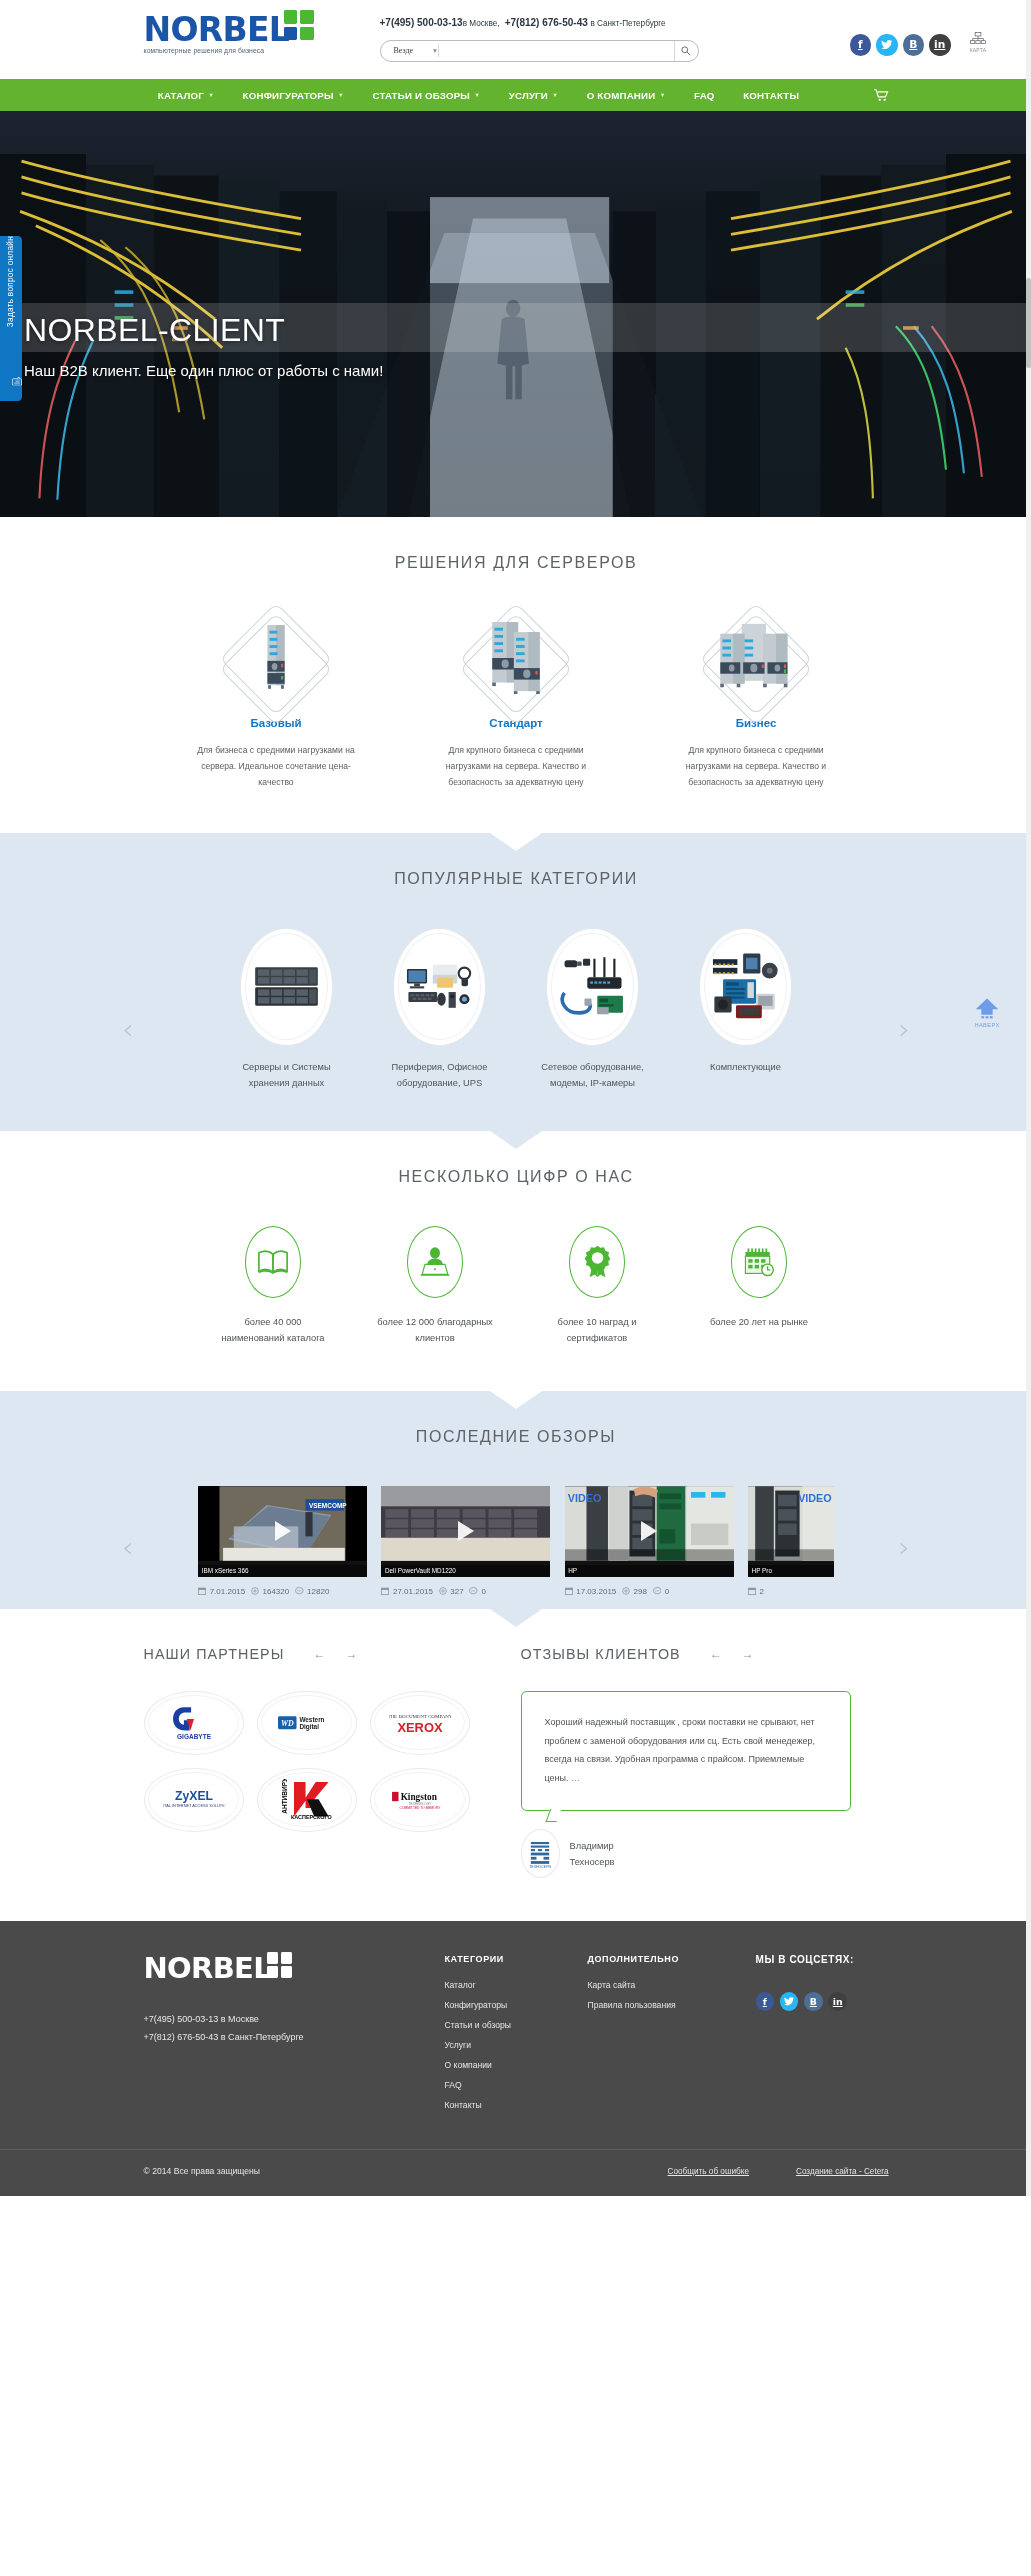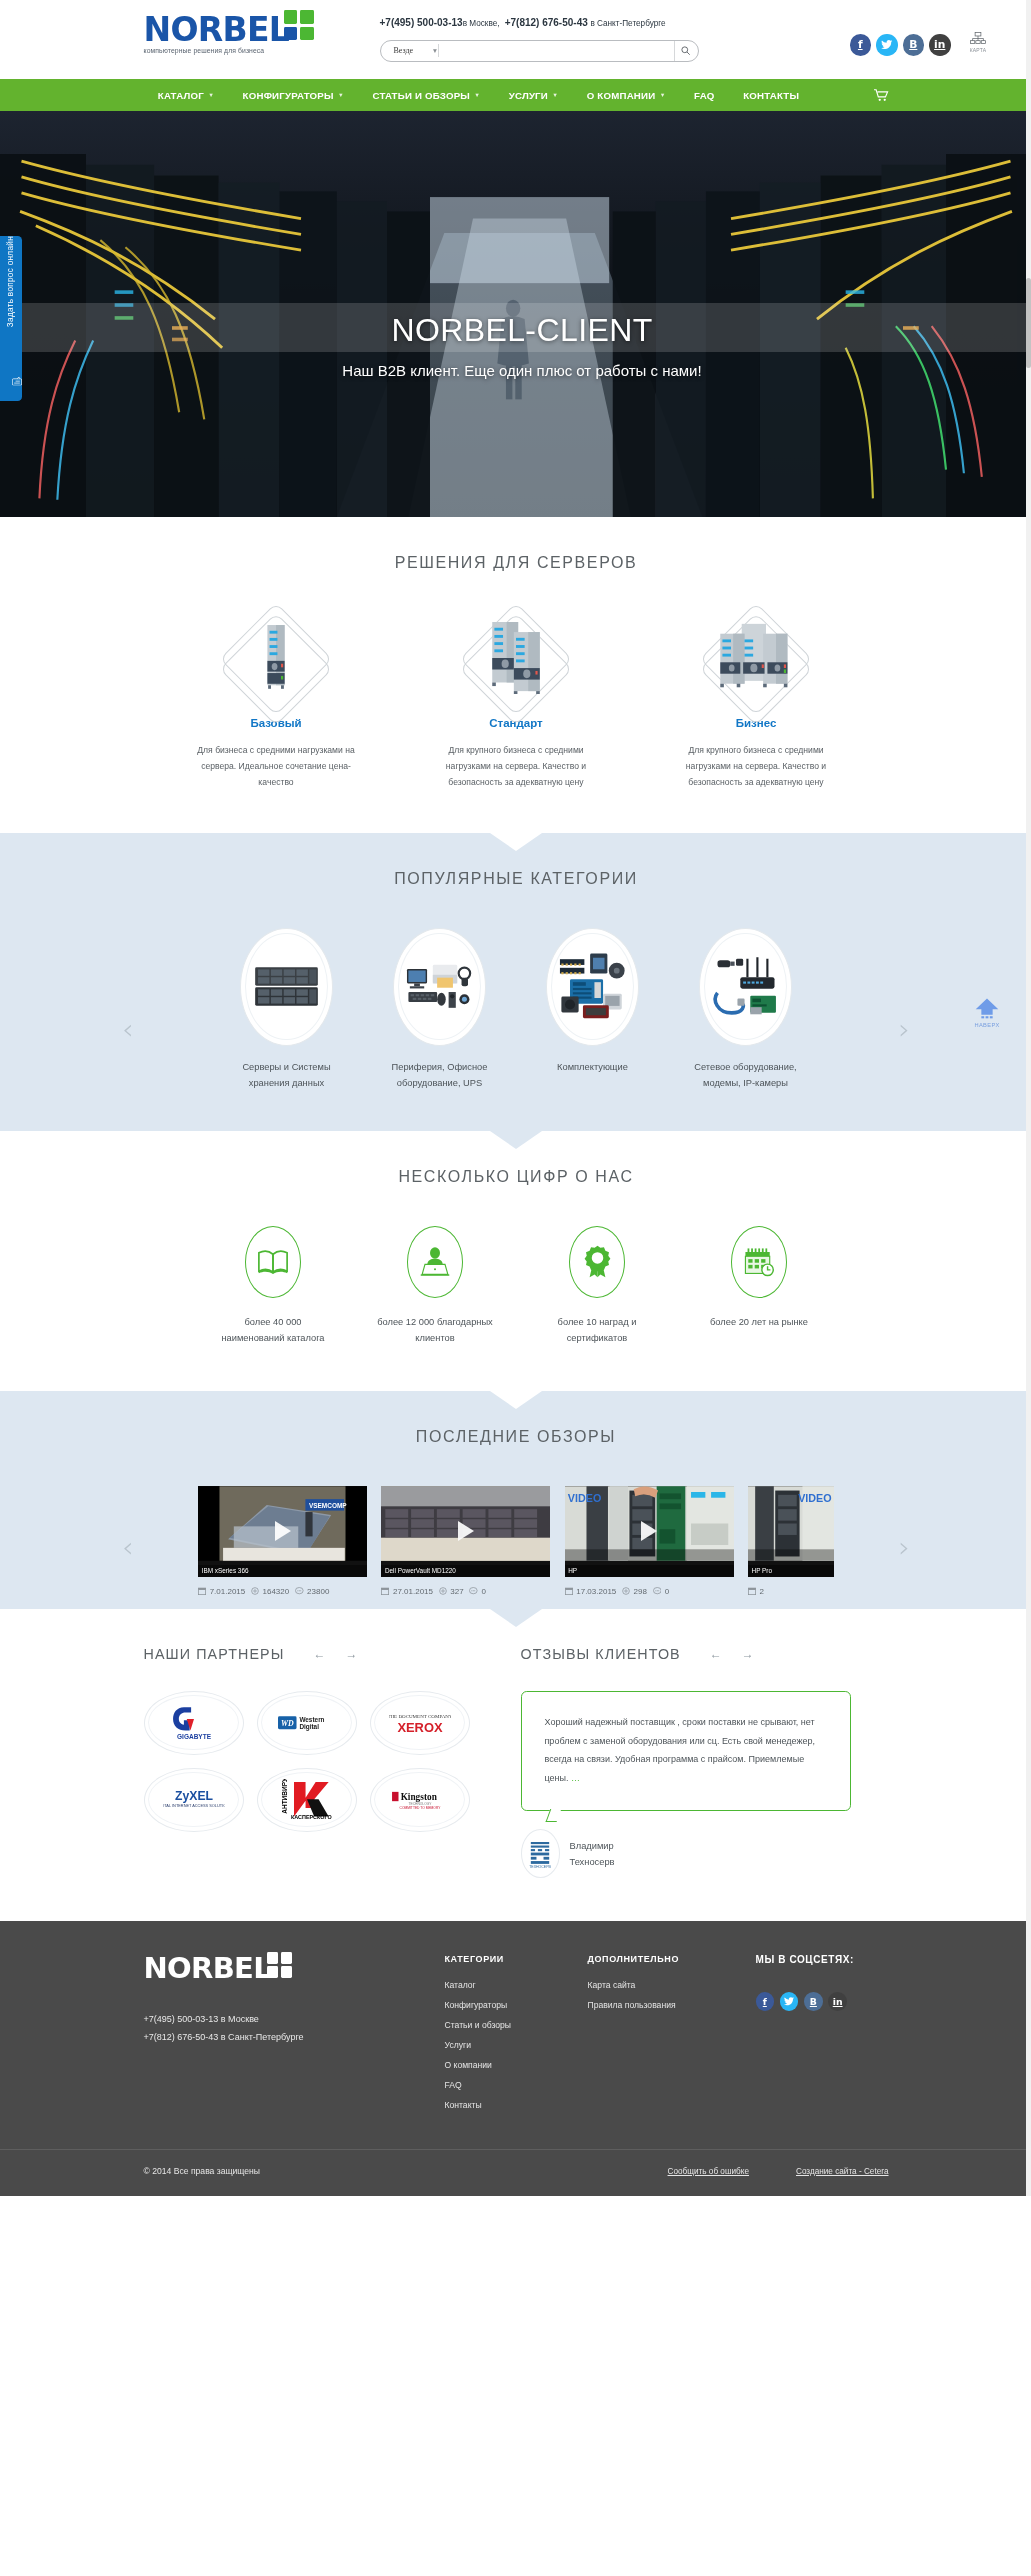--- a/index.html
+++ b/index.html
@@ -99,21 +99,21 @@
   
   .hero {
     height:406px; position:relative; overflow:hidden;
     background:#0f1410;
   }
   .hero-bg { position:absolute; inset:0; }
   .hero-title-band {
     position:absolute; left:0; right:0; top:192px; height:49px;
     background:rgba(255,255,255,0.16);
   }
-  .hero-txt { position:absolute; left:0; right:12px; top:201px; text-align:center;margin-left:24px; }
+  .hero-txt { position:absolute; left:0; right:12px; top:201px; text-align:left;margin-left:24px; }
   .hero-txt h1 {
     font-size:32px; color:#fff; font-weight:normal; letter-spacing:0.4px;
     font-family:"Liberation Sans", sans-serif; text-shadow:0 1.4px 4.3px rgba(0,0,0,.5);
   }
   .hero-txt p {
     margin-top:13px; font-size:15px; color:#fff;
     text-shadow:0 1.4px 4.3px rgba(0,0,0,.6);
   }
 
   .ask-tab {
@@ -675,20 +675,53 @@
               <ellipse cx="52" cy="56" rx="6" ry="9" fill="#33383e"></ellipse>
               <rect x="62" y="46" width="10" height="22" fill="#3d434a"></rect>
                 <circle cx="67" cy="52" r="3" fill="#20252a"></circle>
               <circle cx="84" cy="20" r="8" fill="none" stroke="#2f353b" stroke-width="3"></circle>
               <rect x="80" y="26" width="9" height="12" rx="3" fill="#2f353b"></rect>
               <circle cx="84" cy="56" r="7" fill="#2b3036"></circle>
                 <circle cx="84" cy="56" r="3.5" fill="#6fa8d8"></circle>
             </svg>
           </div>
           <p>Периферия, Офисное оборудование, UPS</p>
+        </div>
+
+        <div class="cat">
+          <div class="cat-el">
+              <div class="inner-ring"></div>
+            <svg width="72" height="67" viewBox="0 0 100 94">
+              <g stroke="#20252a" stroke-width="3">
+                  <line x1="52" y1="8" x2="52" y2="34"></line>
+                  <line x1="66" y1="6" x2="66" y2="34"></line>
+                  <line x1="80" y1="8" x2="80" y2="34"></line>
+                </g>
+              <rect x="42" y="34" width="48" height="16" rx="3" fill="#23282e"></rect>
+              <g fill="#4fa8dd">
+                  <rect x="46" y="40" width="4" height="3"></rect>
+                  <rect x="52" y="40" width="4" height="3"></rect>
+                  <rect x="58" y="40" width="4" height="3"></rect>
+                  <rect x="64" y="40" width="4" height="3"></rect>
+                  <rect x="70" y="40" width="4" height="3"></rect>
+                </g>
+              <rect x="10" y="10" width="18" height="10" rx="4" fill="#2b3036"></rect>
+              <rect x="28" y="12" width="6" height="6" fill="#4a5159"></rect>
+              <rect x="36" y="8" width="10" height="10" rx="2" fill="#2b3036"></rect>
+              <path d="M10 56 C 2 66, 10 84, 30 84 C 46 84, 50 74, 42 68" fill="none" stroke="#2b6cb0" stroke-width="5"></path>
+              <rect x="38" y="64" width="10" height="10" rx="1.5" fill="#9aa3ab"></rect>
+              <rect x="56" y="60" width="36" height="24" rx="1.5" fill="#1f7a4a"></rect>
+              <g fill="#0e5233">
+                  <rect x="59" y="64" width="12" height="5"></rect>
+                  <rect x="59" y="72" width="20" height="3"></rect>
+                </g>
+              <rect x="56" y="76" width="16" height="10" fill="#9aa3ab"></rect>
+            </svg>
+          </div>
+          <p>Сетевое оборудование, модемы, IP-камеры</p>
         </div>
 
         <div class="cat">
           <div class="cat-el">
               <div class="inner-ring"></div>
             <svg width="72" height="69" viewBox="0 0 100 96">
               <rect x="4" y="10" width="34" height="8" fill="#1d2b38"></rect>
                 <g fill="#cfa94a">
                   <rect x="6" y="16" width="3" height="3"></rect>
                   <rect x="12" y="16" width="3" height="3"></rect>
@@ -720,53 +753,20 @@
                 <circle cx="18" cy="73" r="7" fill="#1f2429"></circle>
               <rect x="64" y="58" width="26" height="22" rx="2" fill="#cfd4d9"></rect>
                 <rect x="67" y="61" width="20" height="14" fill="#9aa3ab"></rect>
               <rect x="36" y="74" width="36" height="18" rx="2" fill="#7a1e1e"></rect>
                 <rect x="40" y="78" width="28" height="10" fill="#3d3d3d"></rect>
             </svg>
           </div>
           <p>Комплектующие</p>
         </div>
 
-        <div class="cat">
-          <div class="cat-el">
-              <div class="inner-ring"></div>
-            <svg width="72" height="67" viewBox="0 0 100 94">
-              <g stroke="#20252a" stroke-width="3">
-                  <line x1="52" y1="8" x2="52" y2="34"></line>
-                  <line x1="66" y1="6" x2="66" y2="34"></line>
-                  <line x1="80" y1="8" x2="80" y2="34"></line>
-                </g>
-              <rect x="42" y="34" width="48" height="16" rx="3" fill="#23282e"></rect>
-              <g fill="#4fa8dd">
-                  <rect x="46" y="40" width="4" height="3"></rect>
-                  <rect x="52" y="40" width="4" height="3"></rect>
-                  <rect x="58" y="40" width="4" height="3"></rect>
-                  <rect x="64" y="40" width="4" height="3"></rect>
-                  <rect x="70" y="40" width="4" height="3"></rect>
-                </g>
-              <rect x="10" y="10" width="18" height="10" rx="4" fill="#2b3036"></rect>
-              <rect x="28" y="12" width="6" height="6" fill="#4a5159"></rect>
-              <rect x="36" y="8" width="10" height="10" rx="2" fill="#2b3036"></rect>
-              <path d="M10 56 C 2 66, 10 84, 30 84 C 46 84, 50 74, 42 68" fill="none" stroke="#2b6cb0" stroke-width="5"></path>
-              <rect x="38" y="64" width="10" height="10" rx="1.5" fill="#9aa3ab"></rect>
-              <rect x="56" y="60" width="36" height="24" rx="1.5" fill="#1f7a4a"></rect>
-              <g fill="#0e5233">
-                  <rect x="59" y="64" width="12" height="5"></rect>
-                  <rect x="59" y="72" width="20" height="3"></rect>
-                </g>
-              <rect x="56" y="76" width="16" height="10" fill="#9aa3ab"></rect>
-            </svg>
-          </div>
-          <p>Сетевое оборудование, модемы, IP-камеры</p>
-        </div>
-
         <div class="carousel-arrow ca-right">›</div>
       </div>
     </div>
   </section>
 
   <div class="up-btn">
     <svg width="24" height="21.5" viewBox="0 0 34 30">
       <polygon points="17,2 33,17 25,17 25,25 9,25 9,17 1,17" fill="#6f9ce8"></polygon>
       <rect x="9" y="27" width="4" height="3" fill="#6f9ce8"></rect>
       <rect x="15" y="27" width="4" height="3" fill="#6f9ce8"></rect>
@@ -887,21 +887,21 @@
                 </svg>
                 <span>164320</span>
               </span>
             <span class="mi">
                 <svg width="8.6" height="8" viewBox="0 0 12 11">
                   <ellipse cx="6" cy="5" rx="5.4" ry="4.4" fill="none" stroke="#8a9197"></ellipse>
                   <circle cx="4" cy="5" r=".7" fill="#8a9197"></circle>
                   <circle cx="6" cy="5" r=".7" fill="#8a9197"></circle>
                   <circle cx="8" cy="5" r=".7" fill="#8a9197"></circle>
                 </svg>
-                <span>23800</span>
+                <span>12820</span>
               </span>
           </div>
         </div>
 
         <div class="rev">
           <div class="rev-thumb">
             <svg width="169" height="75" viewBox="0 0 236 104" style="position:absolute;inset:0">
               <rect width="236" height="104" fill="#cfc9bb"></rect>
               <rect x="0" y="0" width="236" height="30" fill="#9a9b9e"></rect>
               <rect x="0" y="28" width="236" height="44" fill="#3e3c42"></rect>

